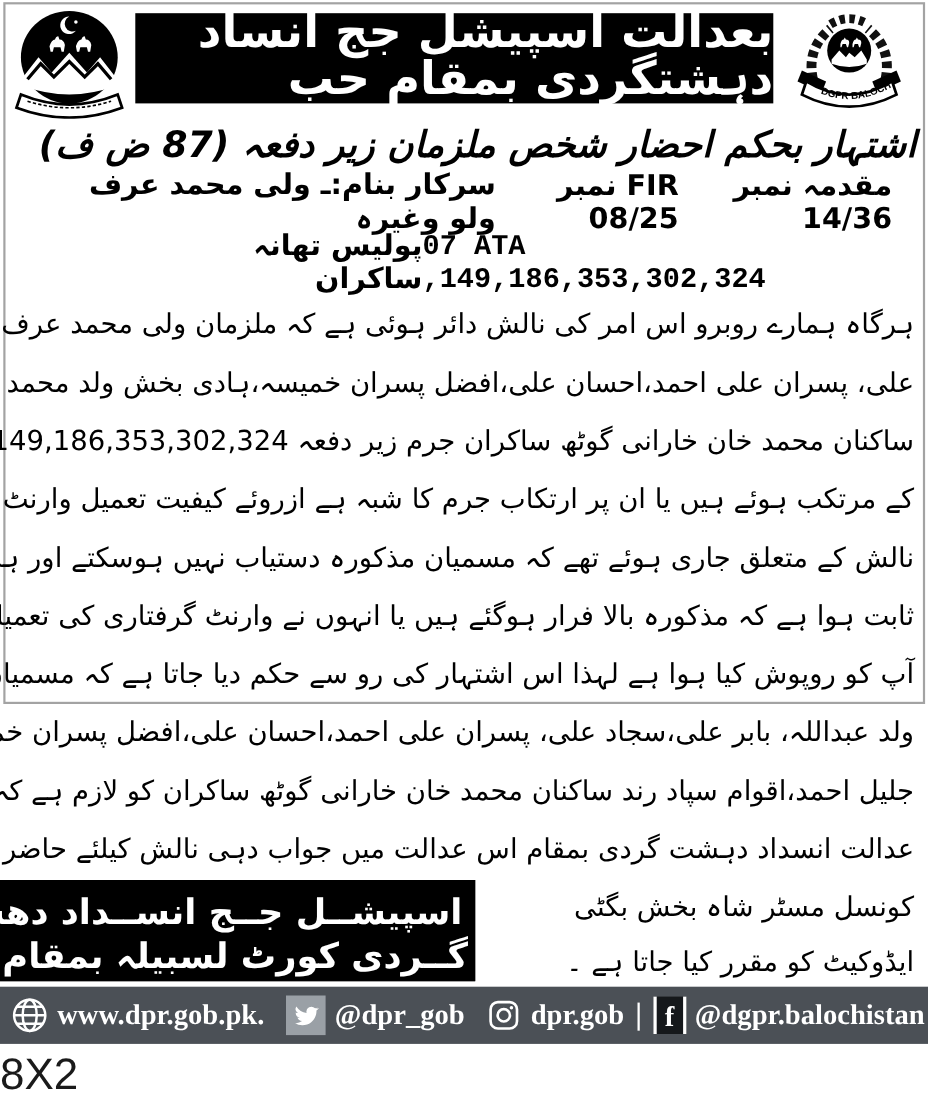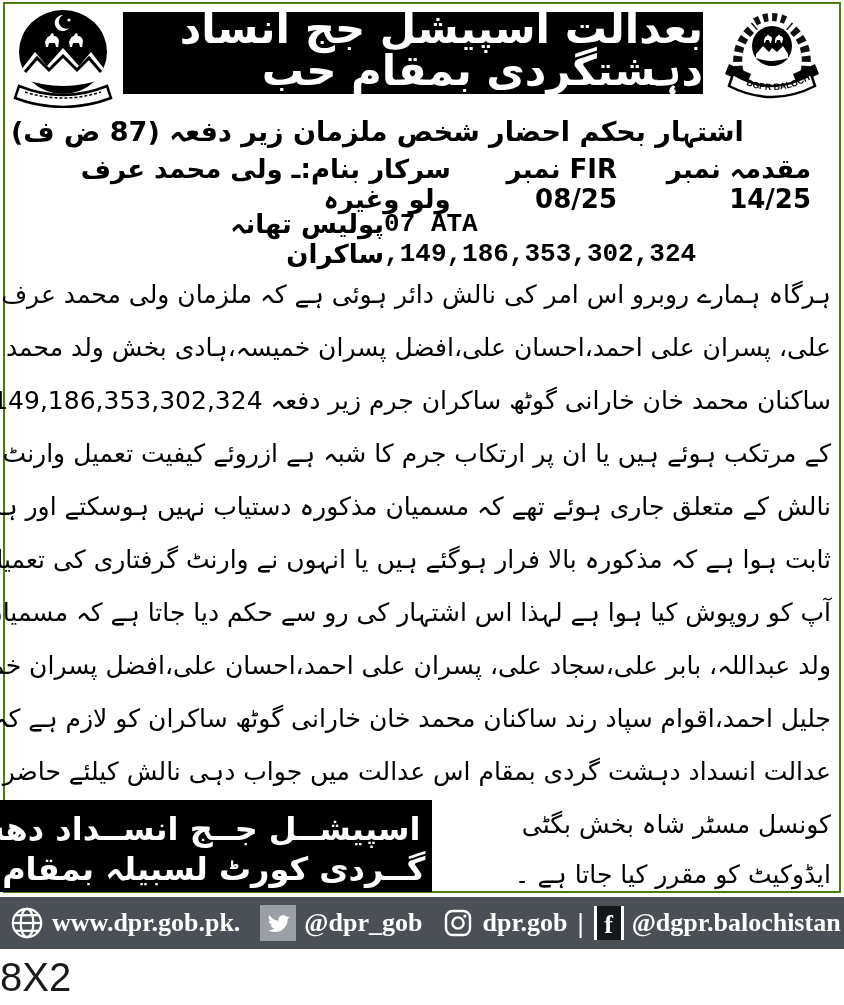--- a/index.html
+++ b/index.html
@@ -3,35 +3,35 @@
 <meta charset="utf-8">
 <style>
   * { margin:0; padding:0; box-sizing:border-box; }
   body { background:#fff; }
   .page {
     position:relative; width:844px; height:1005px; margin:0 auto;
     background:#fff; font-family:"DejaVu Sans", sans-serif; color:#000;
     overflow:hidden;
   }
   .ad {
-    position:absolute; left:3px; top:2px; width:838px; height:891px;
-    border:2px solid #4d7c0f; background:#fff; padding:4px 6px 0 6px;
+    position:absolute; left:3px; top:2px; width:838px; height:638px;
+    border:2px solid #a3a3a3; background:#fff; padding:4px 6px 0 6px;
   }
   
   .hdr { display:flex; align-items:flex-start; gap:8px; height:100px; }
   .emblem { flex:0 0 auto; }
   .banner {
     flex:1 1 auto; background:#000; color:#fff; height:82px; margin-top:4px;
     display:flex; align-items:center; justify-content:center;
     font-size:42px; font-weight:bold; direction:rtl; line-height:1;
     padding-bottom:6px;
   }
   .subtitle {
-    direction:rtl; text-align:left; font-size:27px; font-weight:bold;
-    height:48px; line-height:48px;
+    direction:rtl; text-align:right; font-size:33px; font-weight:bold;
+    height:48px; line-height:48px;font-style:italic;
   }
   
   .inforow {
     direction:rtl; display:flex; justify-content:space-between;
     align-items:center; font-size:26px; font-weight:bold;
     height:55px; padding:0 22px;
   }
   .inforow .ltrseg { direction:ltr; unicode-bidi:embed; font-family:Liberation Mono, monospace; }
   .crimerow { padding:0 40px 0 120px; }
   
@@ -132,21 +132,21 @@
         <path d="M22 66 Q61 90 100 66 L104 78 Q61 100 18 78 Z" fill="#fff" stroke="#000" stroke-width="2.5"></path>
         <text font-size="9" font-family="Liberation Sans, sans-serif" font-weight="bold" fill="#000">
           <textPath href="#dgprArc" startOffset="12">DGPR BALOCHISTAN</textPath>
         </text>
       </svg>
     </div>
 
     <div class="subtitle">اشتہار بحکم احضار شخص ملزمان زیر دفعہ (87 ض ف)</div>
 
     <div class="inforow">
-      <span>مقدمہ نمبر 14/25</span>
+      <span>مقدمہ نمبر 14/36</span>
       <span>FIR نمبر 08/25</span>
       <span>سرکار بنام:ـ ولی محمد عرف ولو وغیرہ</span>
     </div>
 
     <div class="inforow crimerow">
       <span class="ltrseg">07 ATA ,149,186,353,302,324</span>
       <span>پولیس تھانہ ساکران</span>
     </div>
 
     <div class="body-lines">

